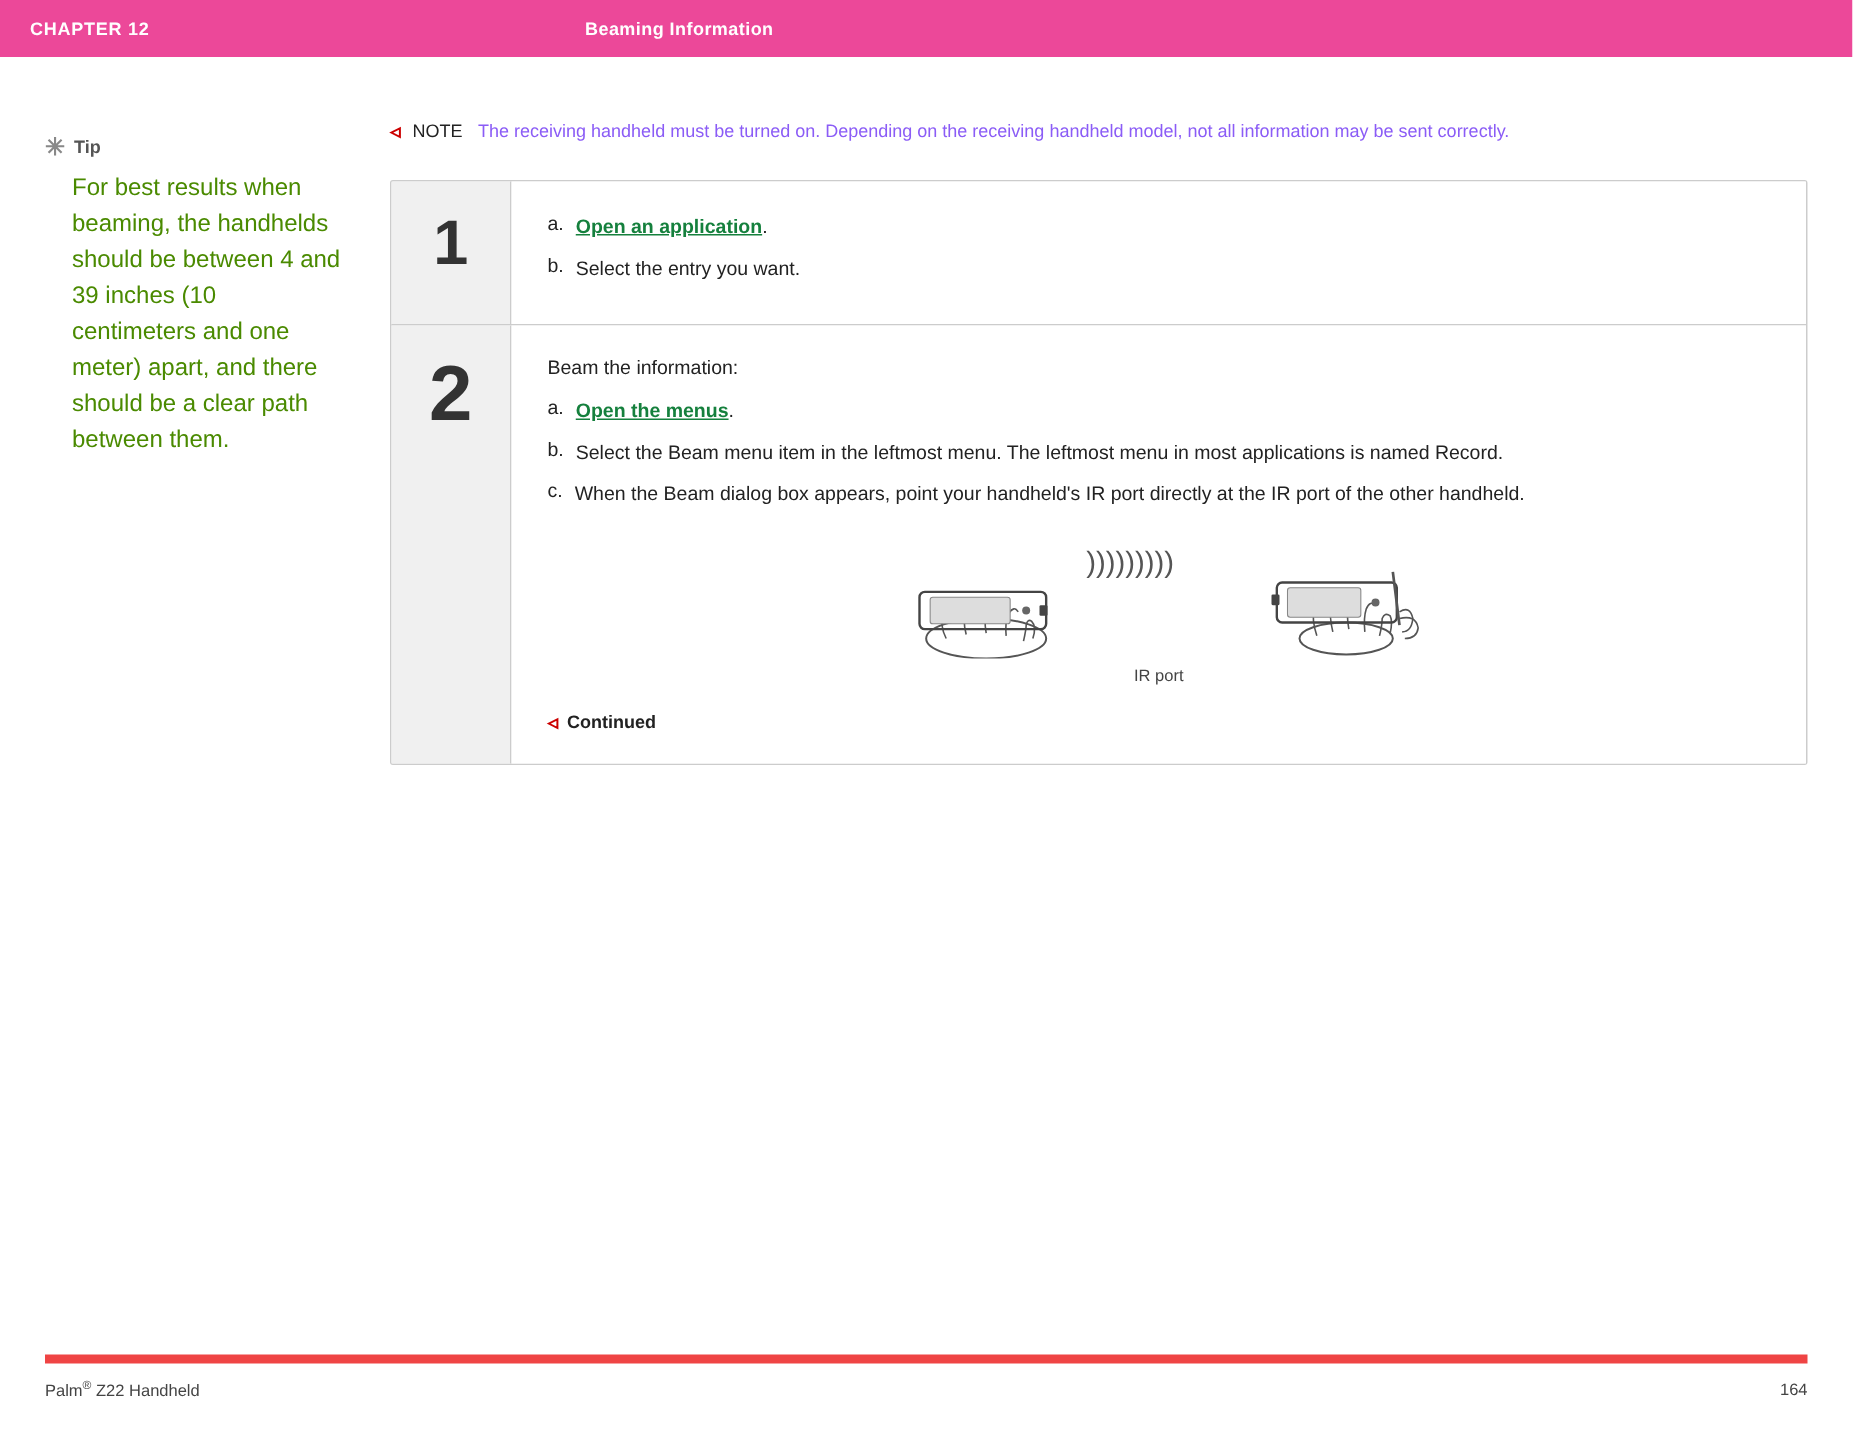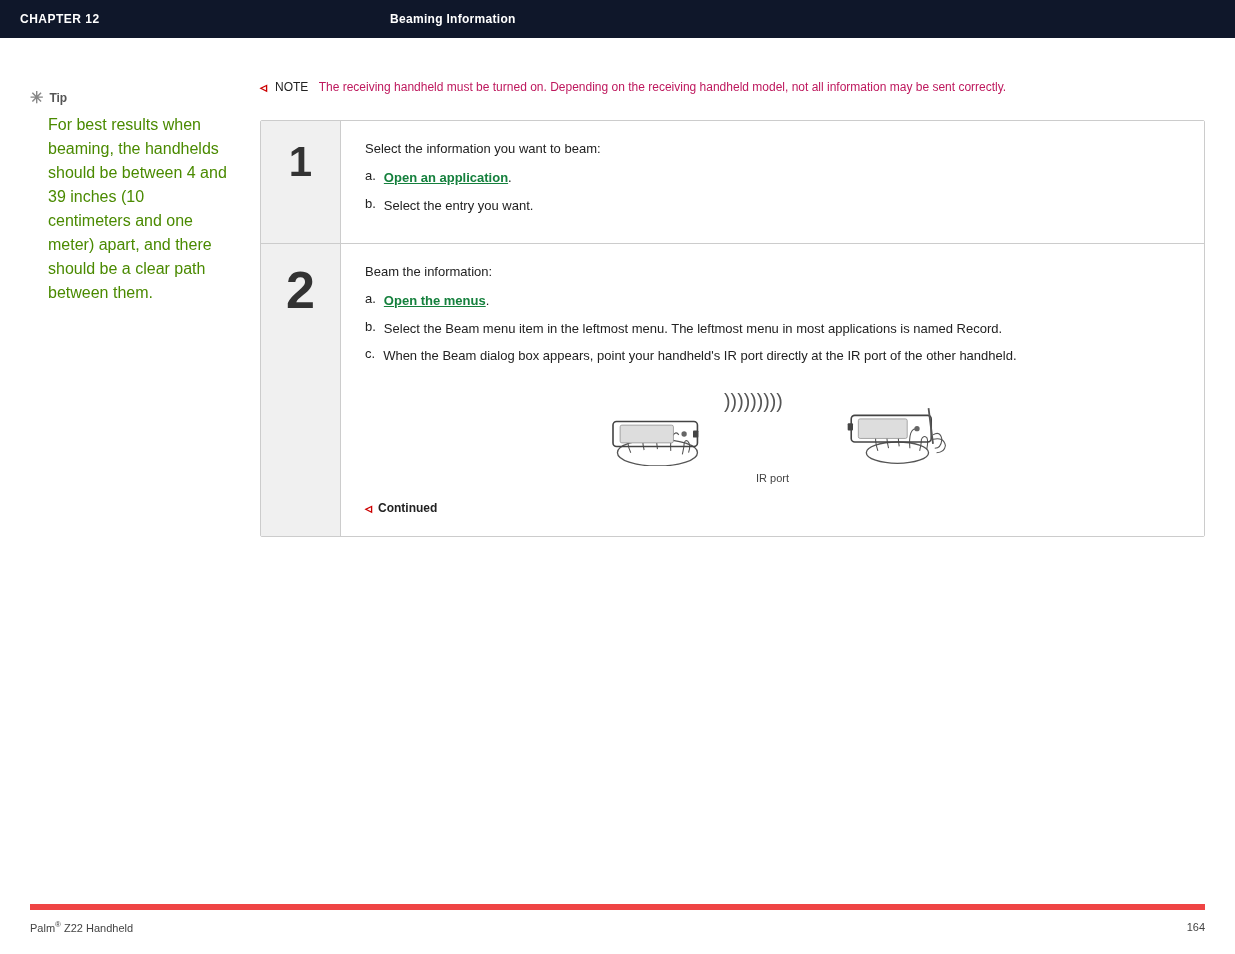--- a/index.html
+++ b/index.html
@@ -8,21 +8,21 @@
       font-size: 13px;
       background: #fff;
       color: #222;
       width: 1235px;
       min-height: 954px;
       position: relative;
     }
 
     
     .header-bar {
-      background: #0f172a;
+      background: #ec4899;
       display: flex;
       align-items: center;
       height: 38px;
       padding: 0 20px;
       gap: 0;
     }
     .header-chapter {
       color: #fff;
       font-weight: bold;
       font-size: 12px;
@@ -101,21 +101,21 @@
       flex-shrink: 0;
       margin-top: 1px;
     }
     .note-label {
       font-weight: normal;
       font-size: 12px;
       color: #222;
     }
     .note-text {
       font-size: 12px;
-      color: #be185d;
+      color: #8b5cf6;
       line-height: 1.5;
     }
 
     
     .steps-container {
       border: 1px solid #ccc;
       border-radius: 2px;
     }
     .step {
       display: flex;
@@ -269,21 +269,20 @@
       </div>
     </div>
 
     <div class="steps-container">
 
       <div class="step">
         <div class="step-number">
           <span class="step-num-text">1</span>
         </div>
         <div class="step-content">
-          <div class="step-main-text">Select the information you want to beam:</div>
           <div class="step-sub-item">
             <span class="step-sub-label">a.</span>
             <span class="step-sub-text"><a class="step-link">Open an application</a>.</span>
           </div>
           <div class="step-sub-item">
             <span class="step-sub-label">b.</span>
             <span class="step-sub-text">Select the entry you want.</span>
           </div>
         </div>
       </div>

